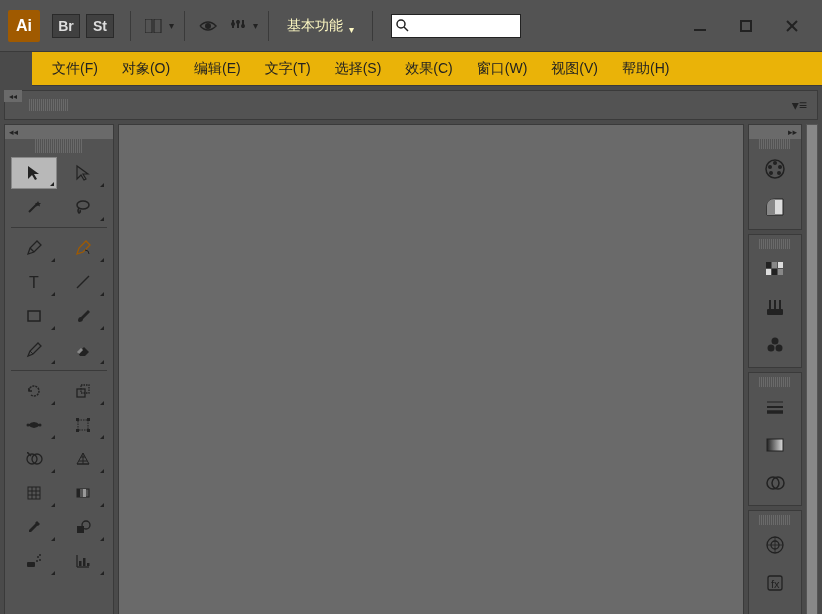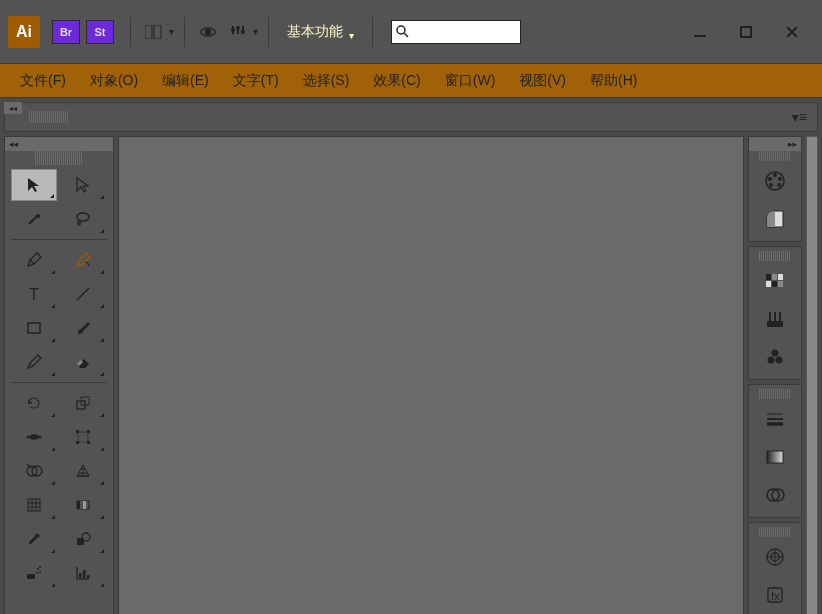--- a/index.html
+++ b/index.html
@@ -1,30 +1,30 @@
 <!DOCTYPE html>
 <html><head>
 <meta charset="utf-8">
 <style>
 * { margin: 0; padding: 0; box-sizing: border-box; font-family: "Microsoft YaHei", sans-serif; }
 body { width: 822px; height: 614px; overflow: hidden; background: #4a4a4a; }
 
-.titlebar { height: 64px; background: #535353; display: flex; align-items: center; padding: 0 8px; border-bottom: 1px solid #3a3a3a; }
+.titlebar { height: 52px; background: #535353; display: flex; align-items: center; padding: 0 8px; border-bottom: 1px solid #3a3a3a; }
 .ai-logo { width: 32px; height: 32px; background: #a05a00; color: #fff; display: flex; align-items: center; justify-content: center; font-weight: bold; font-size: 16px; margin-right: 12px; border-radius: 2px; }
-.tb-btn { width: 28px; height: 24px; background: #6d28d9; margin-right: 6px; display: flex; align-items: center; justify-content: center; color: #ddd; font-size: 11px; font-weight: bold; border: 1px solid #2a2a2a; cursor: pointer; }
+.tb-btn { width: 28px; height: 24px; background: #404040; margin-right: 6px; display: flex; align-items: center; justify-content: center; color: #ddd; font-size: 14px; font-weight: bold; border: 1px solid #2a2a2a; cursor: pointer; }
 .tb-sep { width: 1px; height: 30px; background: #3a3a3a; margin: 0 10px; }
 .tb-icon { width: 26px; height: 22px; margin-right: 4px; display: flex; align-items: center; justify-content: center; cursor: pointer; }
 .workspace-dd { color: #fef9c3; font-size: 14px; padding: 4px 8px; cursor: pointer; display: flex; align-items: flex-end; gap: 6px; }
 .workspace-dd::after { content: '▾'; font-size: 10px; }
 .search-box { width: 130px; height: 24px; background: #fff; border: 1px solid #222; margin-left: 8px; display: flex; align-items: center; padding: 0 4px; }
 .search-box input { border: none; outline: none; width: 100%; font-size: 12px; }
 .win-controls { margin-left: auto; display: flex; gap: 2px; }
 .win-btn { width: 44px; height: 26px; display: flex; align-items: center; justify-content: center; cursor: pointer; font-size: 14px; color: #222; }
 
-.menubar { height: 34px; background: #a16207; display: flex; align-items: center; padding: 0 8px; border-bottom: 1px solid #3a3a3a; }
+.menubar { height: 34px; background: #eab308; display: flex; align-items: center; padding: 0 8px; border-bottom: 1px solid #3a3a3a; margin-left: 32px; }
 .menu-item { padding: 6px 12px; font-size: 14px; color: #222; cursor: pointer; }
 
 .secondary-bar { height: 30px; background: #535353; border: 1px solid #3a3a3a; margin: 4px; display: flex; align-items: center; justify-content: flex-end; padding: 0 10px; position: relative; }
 .collapse-tab { position: absolute; left: -1px; top: -1px; width: 18px; height: 12px; background: #6a6a6a; display:flex; align-items:center; justify-content:center; font-size:8px; color:#222; cursor:pointer;}
 .sb-texture { position:absolute; left: 24px; top: 8px; width: 40px; height: 12px; background: repeating-linear-gradient(90deg,#6a6a6a 0,#6a6a6a 1px,#535353 1px,#535353 2px); }
 .sb-menu { font-size: 14px; color: #222; cursor: pointer; }
 
 .workspace { display: flex; height: 498px; }
 .tools-panel { width: 110px; background: #535353; border: 1px solid #3a3a3a; margin: 0 4px 4px 4px; position: relative; }
 .panel-collapse { height: 14px; background: #6a6a6a; display:flex; align-items:center; justify-content:flex-start; font-size:9px; color:#222; cursor:pointer; padding-left:4px;}

